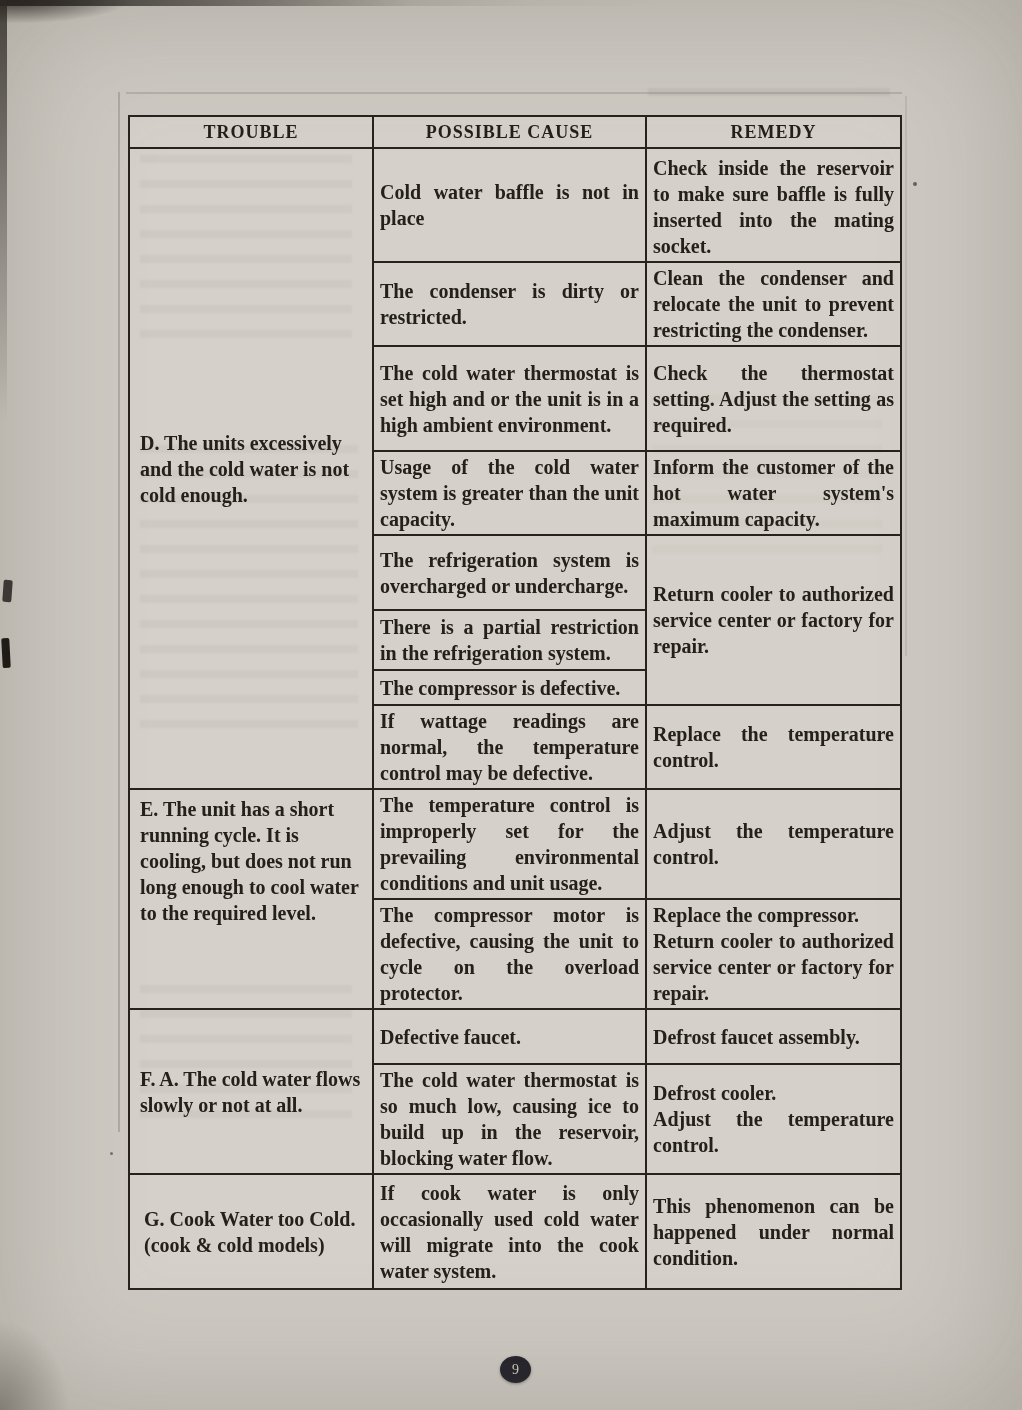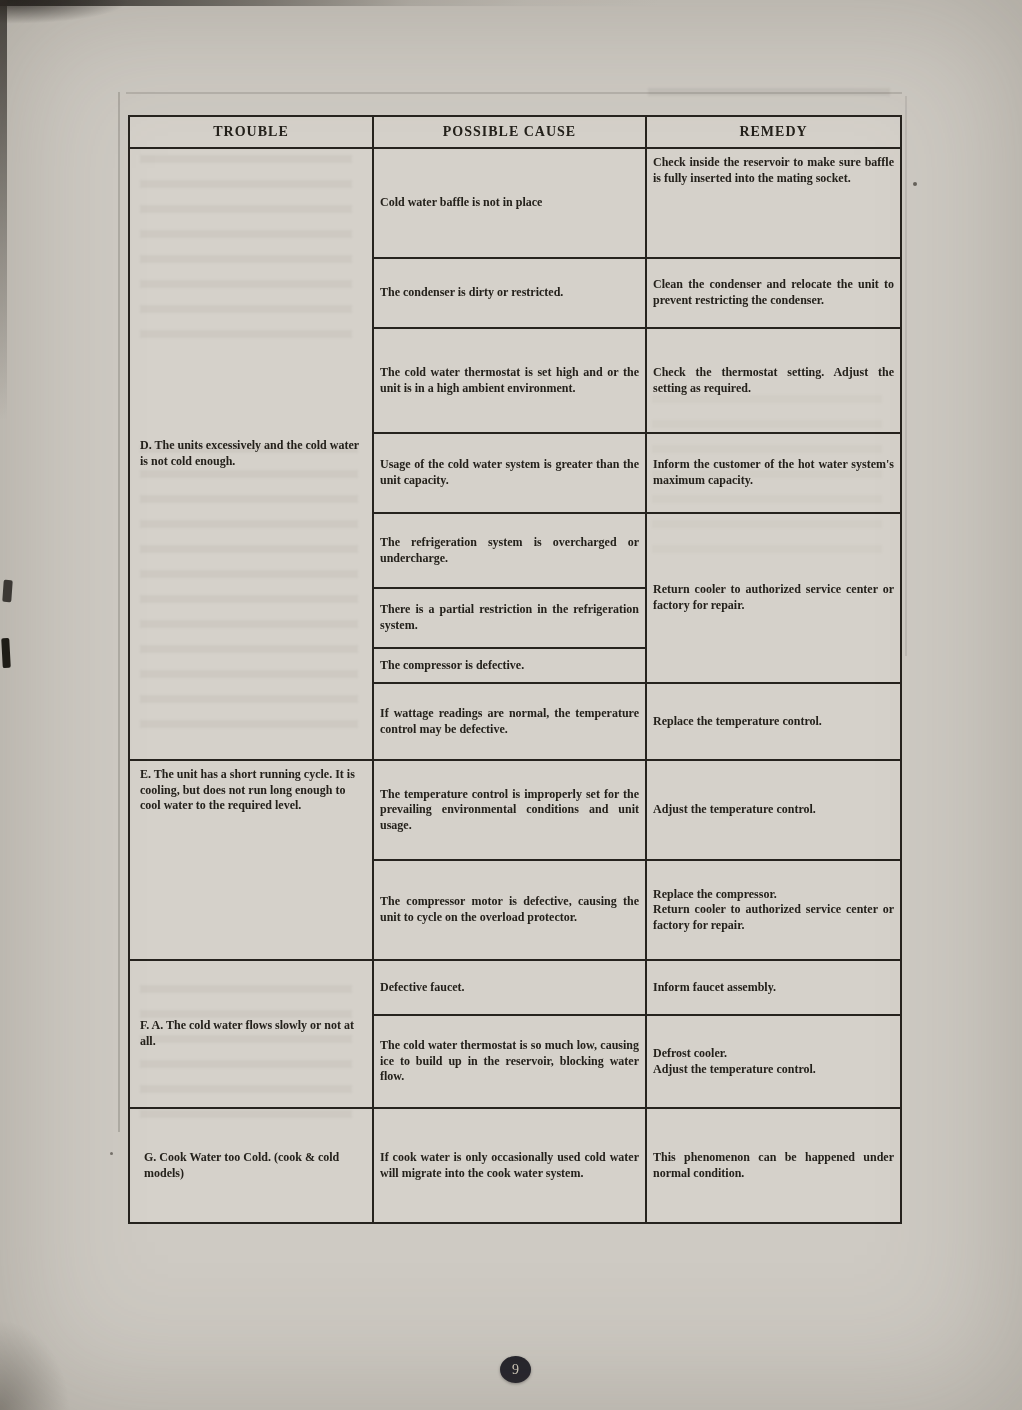--- a/index.html
+++ b/index.html
@@ -73,22 +73,22 @@
   col.c-trouble { width: 244px; }
   col.c-cause   { width: 273px; }
   col.c-remedy  { width: 255px; }
 
   .ts-table th, .ts-table td {
     border: 2px solid #26231e;
     color: #24211b;
     font-weight: bold;
     vertical-align: middle;
   }
-  .ts-table th { font-size: 14px; letter-spacing: 1px; text-align: center; padding: 4px; }
-  .ts-table td { font-size: 12px; line-height: 1.3; padding: 2px 6px; }
+  .ts-table th { font-size: 18px; letter-spacing: 1px; text-align: center; padding: 4px; }
+  .ts-table td { font-size: 20px; line-height: 1.3; padding: 2px 6px; }
 
   td.cause, td.remedy { text-align: justify; }
   td.trouble { padding: 20px 10px; text-align: left; }
   td.pre { white-space: pre-line; }
   td.v-top { vertical-align: top; padding-top: 6px; }
   td.center { text-align: left; padding-left: 14px; padding-right: 14px; }
 
   tr.hdr { height: 32px; }
   tr.r-d1 { height: 110px; }
   tr.r-d2 { height: 70px;  }
@@ -191,21 +191,21 @@
       </tr>
       <tr class="r-e2">
         <td class="cause">The compressor motor is defective, causing the unit to cycle on the overload protector.</td>
         <td class="remedy pre">Replace the compressor.
 Return cooler to authorized service center or factory for repair.</td>
       </tr>
 
       <tr class="r-f1">
         <td class="trouble" rowspan="2">F. A. The cold water flows slowly or not at all.</td>
         <td class="cause">Defective faucet.</td>
-        <td class="remedy">Inform faucet assembly.</td>
+        <td class="remedy">Defrost faucet assembly.</td>
       </tr>
       <tr class="r-f2">
         <td class="cause">The cold water thermostat is so much low, causing ice to build up in the reservoir, blocking water flow.</td>
         <td class="remedy pre">Defrost cooler.
 Adjust the temperature control.</td>
       </tr>
 
       <tr class="r-g1">
         <td class="trouble center">G. Cook Water too Cold. (cook &amp; cold models)</td>
         <td class="cause">If cook water is only occasionally used cold water will migrate into the cook water system.</td>

